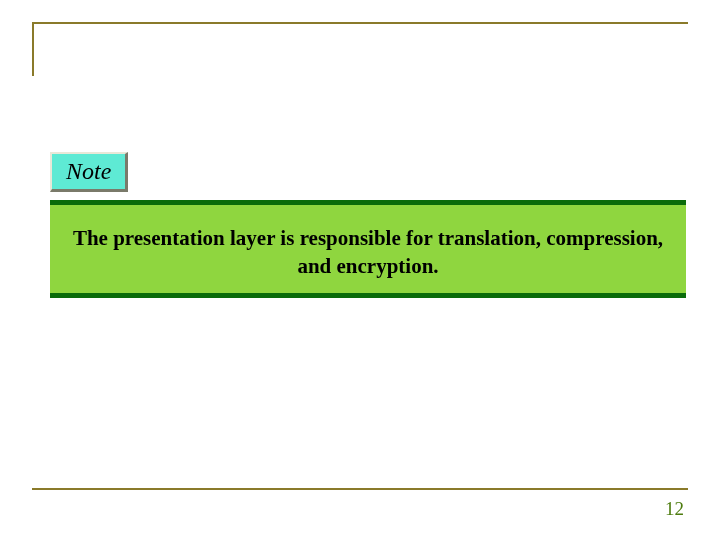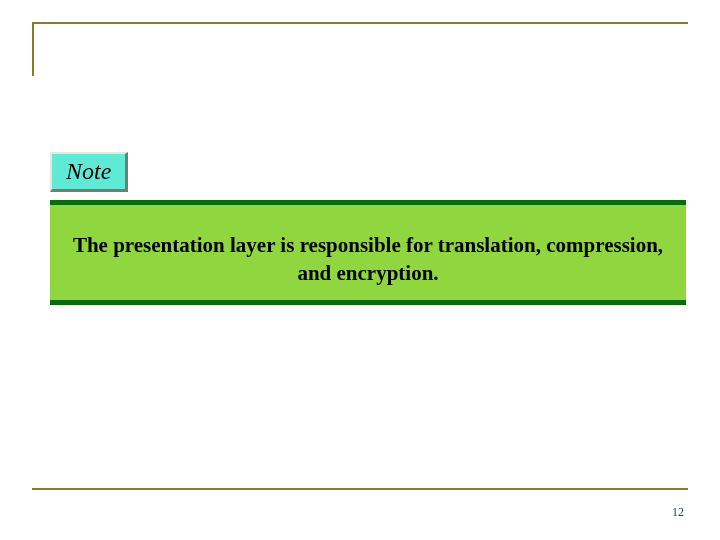--- a/index.html
+++ b/index.html
@@ -44,35 +44,35 @@
     color: #000;
   }
   .callout {
     position: absolute;
     left: 50px;
     right: 34px;
     top: 200px;
     border-top: 5px solid #0a6b0a;
     border-bottom: 5px solid #0a6b0a;
     background: #8fd63f;
-    padding: 26px 20px 12px 20px;
+    padding: 19px 20px 12px 20px;
   }
   .callout-text {
     text-align: center;
     font-size: 21px;
     font-weight: bold;
     color: #000;
     line-height: 1.35;
   }
   .page-number {
     position: absolute;
     right: 36px;
     bottom: 20px;
-    font-size: 12px;
-    color: #0c4a6e;
+    font-size: 19px;
+    color: #4d7c0f;
   }
 </style>
 </head>
 <body>
 
 <div class="frame"></div>
 
 <div class="note-box">
   <span>Note</span>
 </div>

